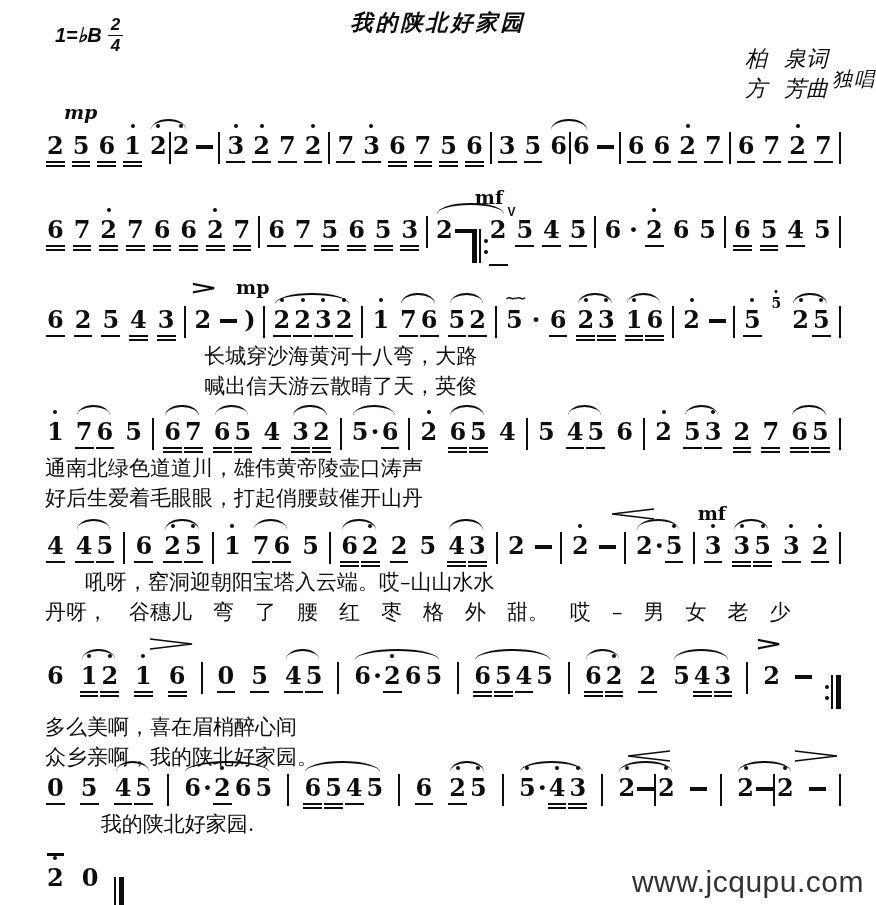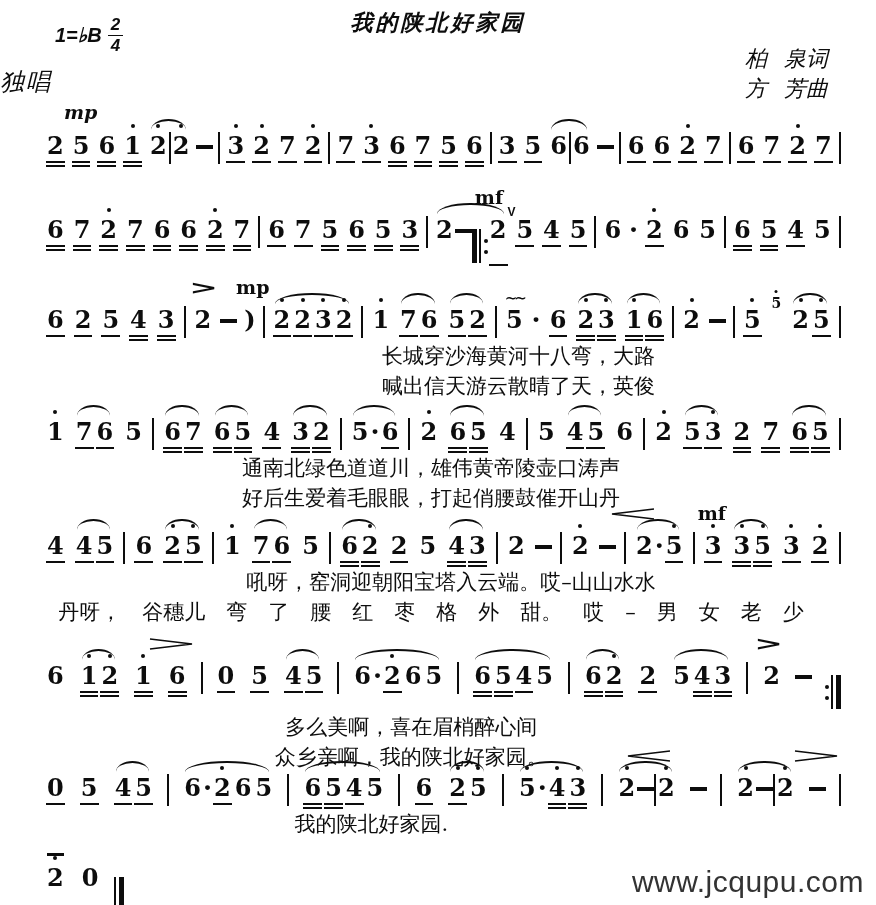--- a/index.html
+++ b/index.html
@@ -6,21 +6,21 @@
   .sheet{position:relative;width:876px;height:905px;background:#fff;color:#0d0d0d;
          font-family:"DejaVu Serif", serif;overflow:hidden;}
   
   .hdr-abs{position:absolute;white-space:nowrap;font-style:italic;}
   .keysig{left:55px;top:16px;font-weight:bold;font-size:20px;display:flex;align-items:center;gap:6px;
           font-family:"Liberation Sans",sans-serif;}
   .meter{display:inline-flex;flex-direction:column;align-items:center;font-size:17px;line-height:1.05;}
   .meter .mt{border-bottom:1.6px solid #0d0d0d;padding:0 3px 1px;}
   .meter .mb{padding-top:1px;}
   .title{left:0;right:0;top:8px;text-align:center;font-size:22px;font-weight:bold;letter-spacing:3px;}
-  .subtitle{left:0;right:0;top:66px;text-align:left;font-size:24px;letter-spacing:2px;}
+  .subtitle{left:0;right:0;top:66px;text-align:right;font-size:20px;letter-spacing:2px;}
   .credits{right:48px;top:44px;text-align:left;font-size:22px;line-height:1.35;word-spacing:10px;}
   .tempo{left:58px;top:80px;font-size:20px;letter-spacing:1px;}
   .dyn{font-weight:bold;font-family:"DejaVu Serif",serif;}
   .opening-dyn{left:64px;top:101px;font-size:19px;}
   
   .system{position:absolute;left:45px;right:35px;}
   .notes{display:flex;justify-content:space-between;align-items:flex-start;flex-wrap:nowrap;}
   .notes.left{justify-content:flex-start;gap:14px;}
   .tok{position:relative;padding-top:14px;flex:0 0 auto;}
   .note{min-width:15px;text-align:center;}
@@ -42,21 +42,21 @@
   .bl-thin{width:2px;height:34px;background:#0d0d0d;}
   .bl-thick{width:5px;height:34px;background:#0d0d0d;}
   .bl-dots{display:flex;flex-direction:column;justify-content:center;gap:7px;height:34px;}
   .bl-dots i{width:4px;height:4px;border-radius:50%;background:#0d0d0d;}
   .gracewrap{position:relative;padding-top:6px;margin:0 1px;top:-2px;}
   .gracewrap .num{font-size:14px;line-height:14px;padding:0 1px;}
   .gracewrap .da{top:0;width:3px;height:3px;}
   .mark{position:absolute;top:-16px;font-size:19px;}
   .accent{font-weight:bold;font-size:18px;transform:scaleX(1.9);display:inline-block;}
   
-  .lyrics{display:flex;justify-content:center;margin-top:6px;font-size:21px;line-height:24px;}
+  .lyrics{display:flex;justify-content:flex-start;margin-top:6px;font-size:21px;line-height:24px;}
   .lyrics span{white-space:nowrap;}
   
   .watermark{position:absolute;right:12px;bottom:6px;font-family:"Liberation Sans",sans-serif;
              font-size:30px;color:#333;letter-spacing:0.5px;}
 </style>
 </head>
 <body>
 
 <div class="sheet">
   <div class="hdr-abs keysig">

